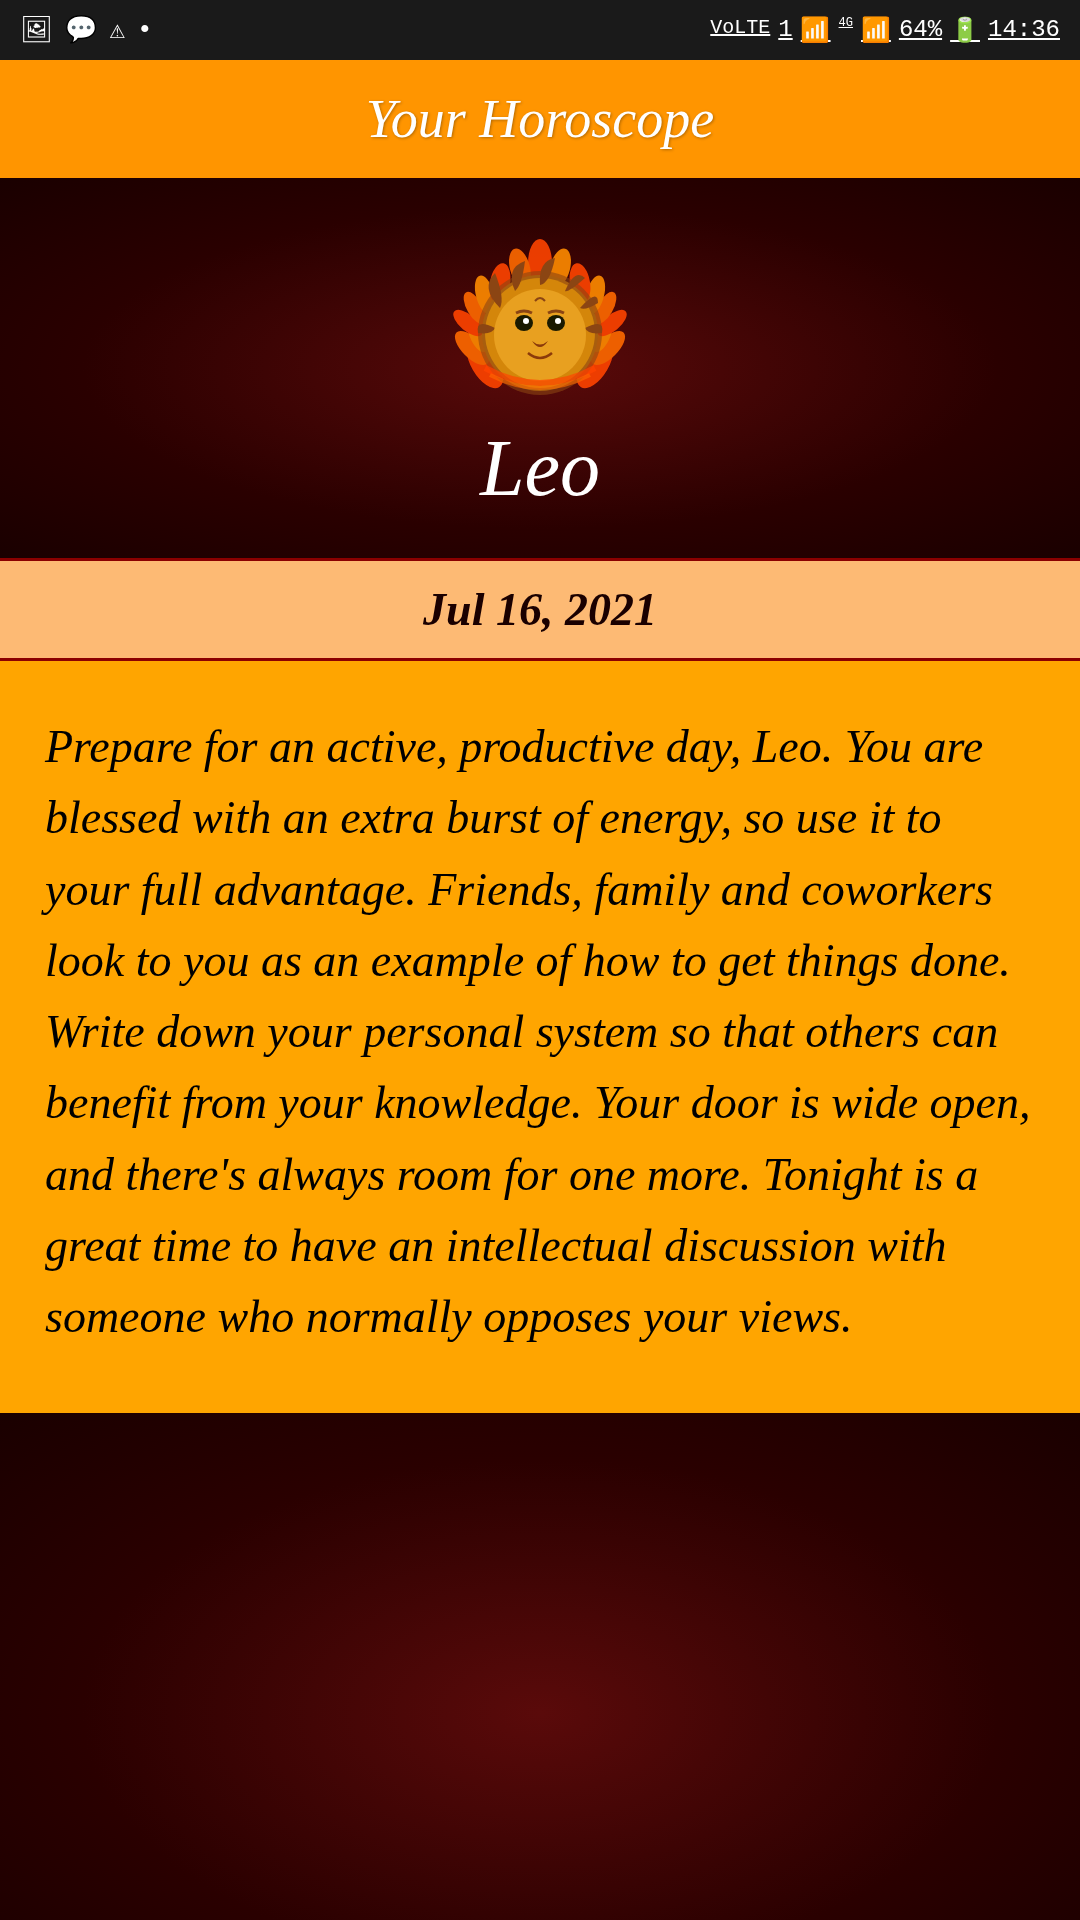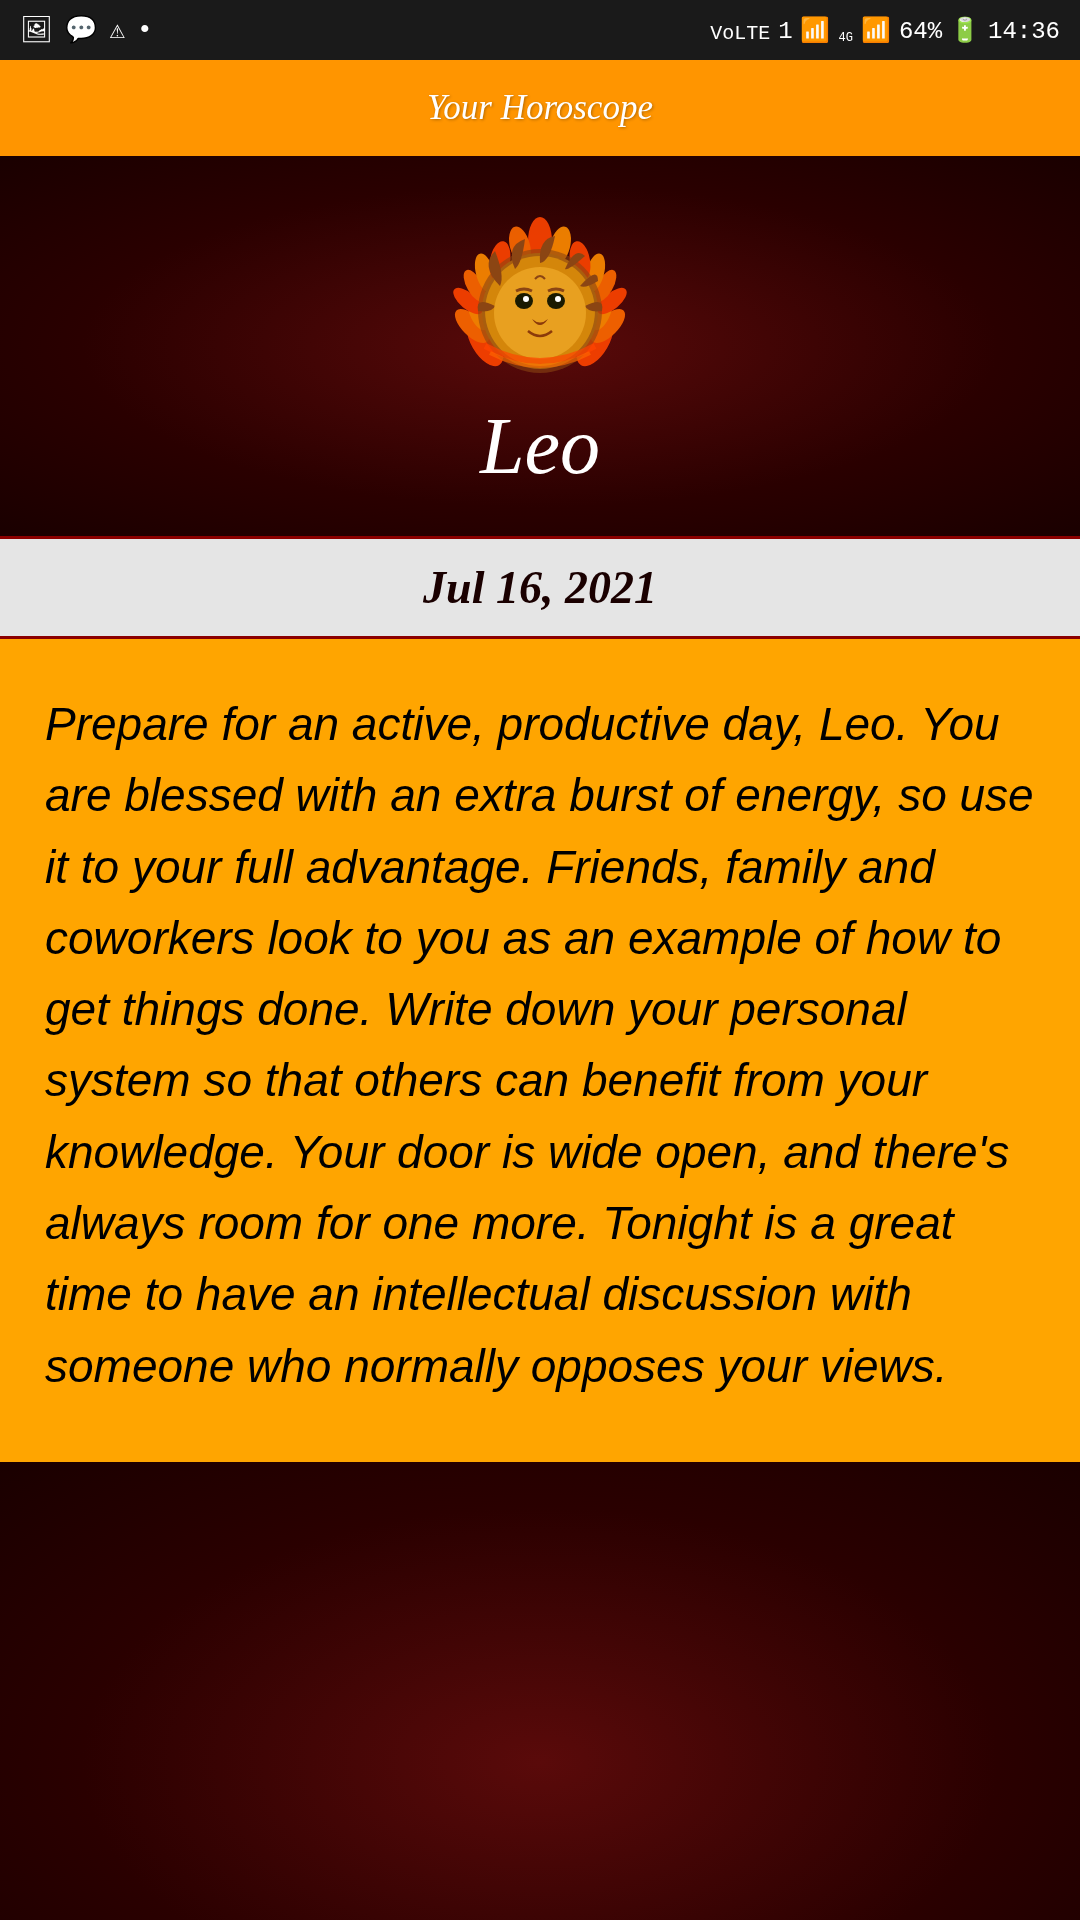--- a/index.html
+++ b/index.html
@@ -28,35 +28,36 @@
 
     .status-left {
       display: flex;
       gap: 12px;
       align-items: center;
     }
 
     .status-right {
       display: flex;
       gap: 8px;
-      align-items: flex-end;
+      align-items: flex-start;
       font-size: 24px;
+      text-decoration: underline;
     }
 
     
     .header {
       width: 100%;
       background-color: #FF9500;
       padding: 28px 20px;
       text-align: center;
     }
 
     .header-title {
       color: white;
-      font-size: 35px;
+      font-size: 54px;
       font-family: 'Georgia', serif;
       font-style: italic;
       text-shadow: 1px 1px 3px rgba(0,0,0,0.3);
     }
 
     
     .sign-section {
       width: 100%;
       background: radial-gradient(ellipse at center, #5a0a0a 0%, #2a0000 60%, #1a0000 100%);
       padding: 40px 20px 30px;
@@ -72,21 +73,21 @@
       color: white;
       font-size: 80px;
       font-family: Liberation Serif, serif;
       font-style: italic;
       margin-top: 10px;
     }
 
     
     .date-banner {
       width: 100%;
-      background-color: #e5e5e5;
+      background-color: #fdba74;
       padding: 22px 16px;
       text-align: center;
       border-top: 3px solid #8B0000;
       border-bottom: 3px solid #8B0000;
     }
 
     .date-text {
       color: #1a0000;
       font-size: 46px;
       font-family: 'Georgia', serif;
@@ -97,21 +98,21 @@
     
     .horoscope-content {
       width: 100%;
       background-color: #FFA500;
       padding: 50px 45px 60px;
     }
 
     .horoscope-text {
       color: #000000;
       font-size: 46px;
-      font-family: Liberation Sans, sans-serif;
+      font-family: Liberation Serif, serif;
       line-height: 1.55;
       font-style: italic;
     }
 
     
     .bottom-section {
       width: 100%;
       background: radial-gradient(ellipse at center, #5a0a0a 0%, #2a0000 60%, #1a0000 100%);
       flex: 1;
       min-height: 600px;

